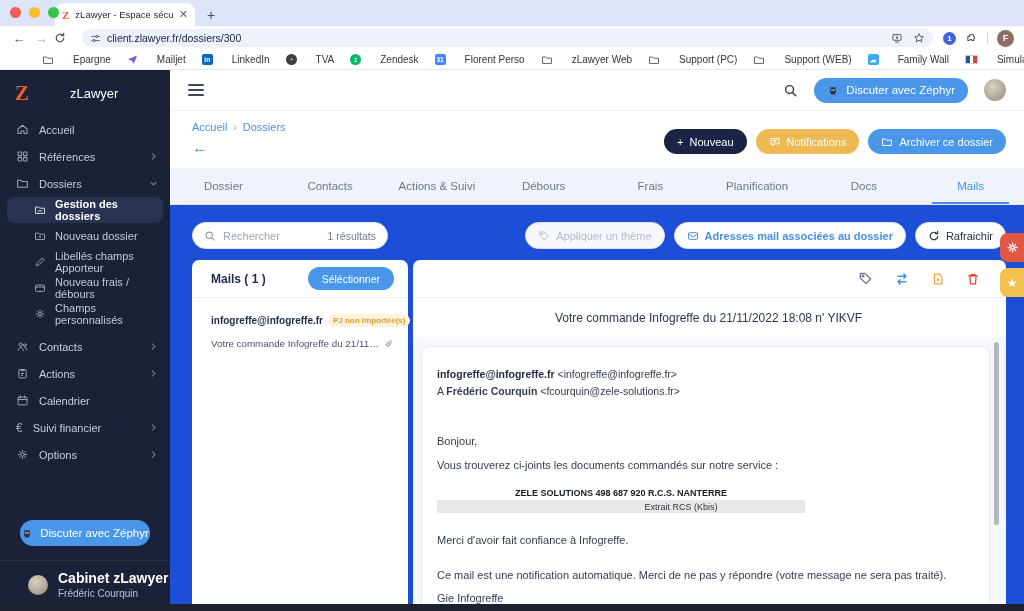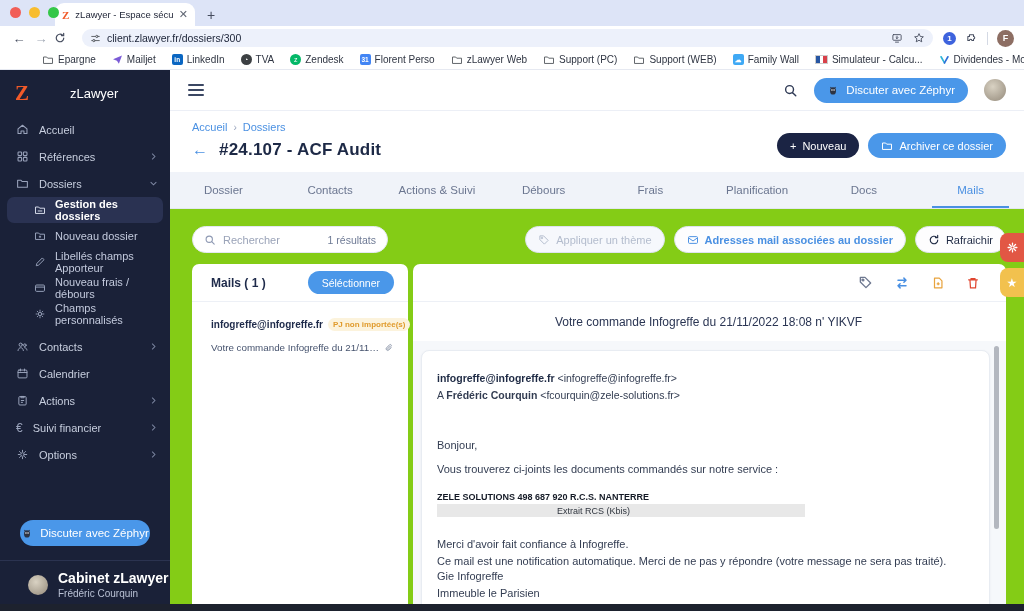--- a/index.html
+++ b/index.html
@@ -29,21 +29,21 @@
   .omni-right { display:flex; align-items:center; gap:10px; }
   .chrome-right { display:flex; align-items:center; gap:9px; }
   .op-icon { width:13px; height:13px; border-radius:50%; background:#3e63dd; color:#fff; font-size:8px; font-weight:bold;
              display:flex; align-items:center; justify-content:center; }
   .chrome-sep { width:1px; height:13px; background:#d4d9e4; }
   .profile-av { width:17px; height:17px; border-radius:50%; background:#8d6e63; color:#fff; font-size:9px;
                 display:flex; align-items:center; justify-content:center; font-weight:bold; }
 
   .bookmarks { height:20px; background:#ffffff; border-bottom:1px solid #e6e9f1; display:flex; align-items:center;
                padding:0 10px; gap:16px; font-size:10px; color:#2f3542; white-space:nowrap; }
-  .bm { display:flex; align-items:center; gap:4px; }
+  .bm { display:flex; align-items:center; gap:19px; }
   .bm-label { font-size:10px; color:#2f3542; }
   .bm-fold { color:#5f6368; }
   .bm-sq { width:11px; height:11px; border-radius:2px; display:flex; align-items:center; justify-content:center;
            color:#fff; font-size:6.5px; font-weight:bold; }
   .bm-li{background:#0a66c2;} .bm-cal{background:#4285f4;} .bm-fw{background:#3fa9f5;}
   .bm-circ { width:11px; height:11px; border-radius:50%; display:flex; align-items:center; justify-content:center;
              color:#fff; font-size:7px; }
   .bm-tva{background:#3c4043;} .bm-zen{background:#03b868;}
   .bm-flag { width:13px; height:9px; display:flex; border:0.5px solid #ccc; }
   .bm-flag i { flex:1; } .fl-b{background:#2656a3;} .fl-w{background:#fff;} .fl-r{background:#d8414a;}
@@ -95,21 +95,21 @@
   .ph-actions { display:flex; gap:9px; align-items:center; padding-bottom:2px; }
   .pill-btn { height:25px; border-radius:13px; display:flex; align-items:center; gap:6px; padding:0 13px;
               font-size:11px; color:#fff; cursor:pointer; border:none; white-space:nowrap; }
   .btn-navy{background:#1b2444;} .btn-yellow{background:#edb952;} .btn-blue{background:#4a97e9;}
 
   .tabsrow { height:37px; background:#f0f3f9; border-bottom:1px solid #e2e7f0; display:flex; }
   .tab { flex:1; display:flex; align-items:flex-end; justify-content:center; cursor:pointer; }
   .tab span { font-size:11.5px; color:#6b7690; padding:0 10px 12px 10px; }
   .tab.active span { color:#4a90e2; padding:0 25px 10px 25px; border-bottom:2px solid #4a90e2; }
 
-  .content { flex:1; background:#84cc16; padding:17px 18px 0 22px; display:flex; flex-direction:column; min-height:0; }
+  .content { flex:1; background:#1d4ed8; padding:17px 18px 0 22px; display:flex; flex-direction:column; min-height:0; }
   .filters { display:flex; align-items:center; }
   .search-pill { width:196px; height:27px; background:#fff; border:1px solid #e3e8f2; border-radius:14px;
                  display:flex; align-items:center; gap:7px; padding:0 11px; }
   .search-pill input { border:none; outline:none; background:transparent; flex:1; min-width:0; font-size:11px;
                        color:#30405e; font-family:"Liberation Sans",sans-serif; }
   .search-pill input::placeholder { color:#9aa3b8; }
   .results-count { font-size:10.5px; color:#6e7a95; white-space:nowrap; }
   .filters-right { margin-left:auto; display:flex; gap:9px; }
   .o-pill { height:27px; border-radius:14px; border:1px solid #dde3ef; background:#fdfdfe; display:flex;
             align-items:center; gap:6px; padding:0 12px; font-size:11px; cursor:pointer; white-space:nowrap; }
@@ -140,26 +140,26 @@
   .mv-subject { padding:13px 16px 12px 14px; font-size:12px; color:#2a3553;text-align:center; }
   .mv-body { flex:1; background:#f6f8fb; position:relative; padding:9px 16px 0 8px; min-height:0; }
   .email-card { background:#fff; border:1px solid #e8ecf2; border-radius:8px 8px 0 0; height:100%;
                 box-shadow:0 1px 3px rgba(30,42,74,.05); padding:21px 16px 0 15px; overflow:hidden; }
   .em-from { font-size:10.5px; color:#333d52; }
   .em-from b { color:#1e2a44; }
   .em-to { font-size:10.5px; color:#333d52; margin-top:5px; }
   .em-text { font-size:11px; color:#333d52; }
   .em-greeting { margin-top:38px; }
   .em-intro { margin-top:12px; }
-  .doc-block { margin-top:17px; width:368px; }
+  .doc-block { margin-top:17px; width:368px;text-align:center; }
   .doc-h { font-size:9px; font-weight:bold; color:#141a26; padding-bottom:2px; }
   .doc-r { background:#e8e8e8; font-size:9px; color:#30363f; padding:1.5px 0 1.5px 120px; }
   .em-thanks { margin-top:21px; }
-  .em-note { margin-top:5px; }
-  .em-sig1 { margin-top:3px; }
+  .em-note { margin-top:23px; }
+  .em-sig1 { margin-top:11px; }
   .em-sig2 { margin-top:5px; }
   .mv-scrollbar { position:absolute; right:7px; top:5px; width:5px; height:183px; background:#b3b7bf; border-radius:3px; }
 
   .edge-btns { position:absolute; right:0; top:163px; display:flex; flex-direction:column; gap:6px; z-index:30; }
   .edge-btn { width:24px; height:29px; border-radius:8px 0 0 8px; display:flex; align-items:center;
               justify-content:center; color:#fff; cursor:pointer; }
   .edge-red{background:#e25744;} .edge-star{background:#f2c14e; font-size:12px;}
 
   .bottom-strip { position:absolute; left:0; bottom:0; width:100%; height:7px; background:#1d222e; z-index:50; }
 
@@ -378,36 +378,36 @@
               <path d="M2.5 13c.3-2.3 1.7-3.5 3.3-3.5s3 1.2 3.3 3.5"></path>
               <circle cx="10.9" cy="6.4" r="1.6"></circle>
               <path d="M10.6 9.4c1.6.1 2.6 1.2 2.9 3"></path>
             </svg>
           <span class="lbl">Contacts</span>
           <svg class="chev" width="9" height="9" viewBox="0 0 16 16" fill="none" stroke="currentColor" stroke-width="1.8" stroke-linecap="round">
               <path d="M6 3.5 10.5 8 6 12.5"></path>
             </svg>
         </div>
         <div class="nav-item">
-          <svg width="13" height="13" viewBox="0 0 16 16" fill="none" stroke="currentColor" stroke-width="1.2" stroke-linecap="round">
-              <rect x="2.5" y="3.8" width="11" height="9.6" rx="1.2"></rect>
-              <path d="M2.5 6.8h11M5.5 2.5v2.4M10.5 2.5v2.4"></path>
-            </svg>
-          <span class="lbl">Calendrier</span>
-        </div>
-        <div class="nav-item">
           <svg width="13" height="13" viewBox="0 0 16 16" fill="none" stroke="currentColor" stroke-width="1.2">
               <rect x="3.5" y="3.2" width="9" height="10.3" rx="1.2"></rect>
               <path d="M6 3h4v1.6H6z"></path>
               <path d="M6 8h4M6 10.3h2.5"></path>
             </svg>
           <span class="lbl">Actions</span>
           <svg class="chev" width="9" height="9" viewBox="0 0 16 16" fill="none" stroke="currentColor" stroke-width="1.8" stroke-linecap="round">
               <path d="M6 3.5 10.5 8 6 12.5"></path>
             </svg>
+        </div>
+        <div class="nav-item">
+          <svg width="13" height="13" viewBox="0 0 16 16" fill="none" stroke="currentColor" stroke-width="1.2" stroke-linecap="round">
+              <rect x="2.5" y="3.8" width="11" height="9.6" rx="1.2"></rect>
+              <path d="M2.5 6.8h11M5.5 2.5v2.4M10.5 2.5v2.4"></path>
+            </svg>
+          <span class="lbl">Calendrier</span>
         </div>
         <div class="nav-item">
           <span class="ic-txt">€</span>
           <span class="lbl">Suivi financier</span>
           <svg class="chev" width="9" height="9" viewBox="0 0 16 16" fill="none" stroke="currentColor" stroke-width="1.8" stroke-linecap="round">
               <path d="M6 3.5 10.5 8 6 12.5"></path>
             </svg>
         </div>
         <div class="nav-item">
           <svg width="13" height="13" viewBox="0 0 16 16" fill="none" stroke="currentColor" stroke-width="1.2" stroke-linecap="round">
@@ -470,27 +470,33 @@
 
       <div class="page-head">
         <div class="ph-left">
           <div class="breadcrumb">
             <span>Accueil</span>
             <span class="bc-sep">›</span>
             <span>Dossiers</span>
           </div>
           <div class="title-row">
             <span class="back-arrow">←</span>
-            <span class="page-title">#24.107 - ACF Audit</span>
           </div>
         </div>
         <div class="ph-actions">
           <button class="pill-btn btn-navy">
             <span>+</span>
             <span>Nouveau</span>
+          </button>
+          <button class="pill-btn btn-yellow">
+            <svg width="12" height="12" viewBox="0 0 16 16" fill="none" stroke="#fff" stroke-width="1.3" stroke-linejoin="round">
+                <path d="M2.5 3.5h11v7H7l-2.5 2.2V10.5h-2z"></path>
+                <path d="M5 6h6M5 8h4"></path>
+              </svg>
+            <span>Notifications</span>
           </button>
           <button class="pill-btn btn-blue">
             <svg width="12" height="12" viewBox="0 0 16 16" fill="none" stroke="#fff" stroke-width="1.3" stroke-linejoin="round">
                 <path d="M2 4h4.2L7.6 5.6H14v7H2z"></path>
               </svg>
             <span>Archiver ce dossier</span>
           </button>
         </div>
       </div>
 

